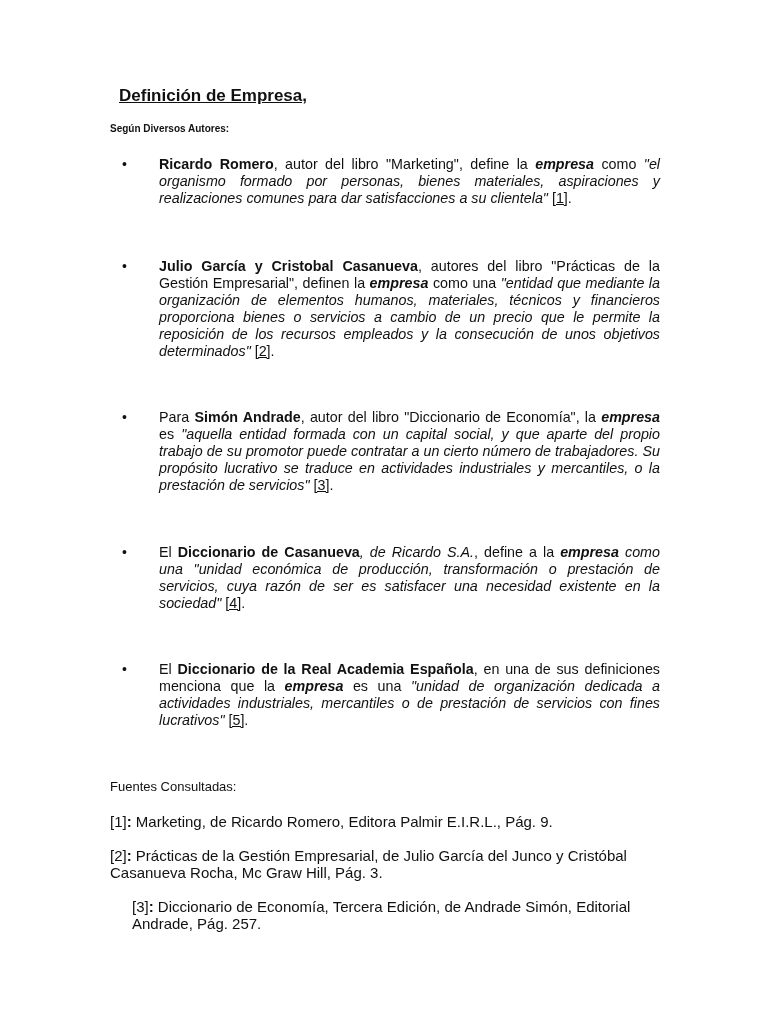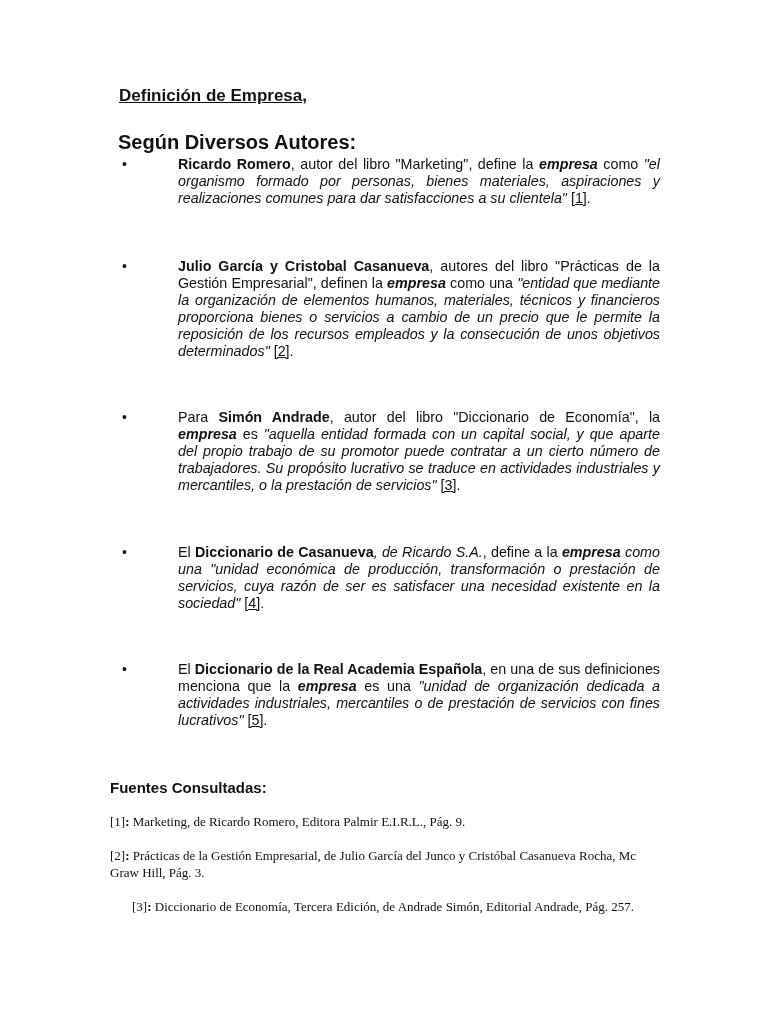--- a/index.html
+++ b/index.html
@@ -7,41 +7,41 @@
       width: 768px; height: 1024px; position: relative; overflow: hidden;
       font-family: "Liberation Sans", sans-serif; color: #111111;
     }
     .page { position: absolute; left: 110px; top: 0; width: 550px; }
     .title {
       position: absolute; top: 86px; left: 9px;
       font-size: 17px; font-weight: bold; text-decoration: underline; margin: 0;
     }
     .subtitle {
       position: absolute; top: 123px; left: 0;
-      font-size: 20px; font-weight: bold; margin: 8px;
+      font-size: 10px; font-weight: bold; margin: 0;
     }
     .item {
       position: absolute; left: 0; width: 550px;
       font-size: 14.3px; line-height: 17px;
     }
     .bullet {
       position: absolute; left: 12px; top: 0; font-size: 14px;
     }
     .item-text {
-      margin-left: 68px; text-align: justify; text-align-last: left;
+      margin-left: 49px; text-align: justify; text-align-last: left;
     }
     .i { font-style: italic; }
     .b { font-weight: bold; }
     .bi { font-weight: bold; font-style: italic; }
     .ref { text-decoration: underline; cursor: pointer; }
     .sources-title {
-      position: absolute; top: 779px; left: 0; font-size: 15px; font-weight: bold;
+      position: absolute; top: 779px; left: 0; font-size: 13px;
     }
     .source {
-      position: absolute; left: 0; width: 540px; font-size: 13px; line-height: 17px; font-family: Liberation Serif, serif;
+      position: absolute; left: 0; width: 540px; font-size: 15px; line-height: 17px;
     }
     .source .colon { font-weight: bold; }
   </style>
 </head>
 <body>
 
 <div class="page">
   <h1 class="title">Definición de Empresa,</h1>
   <h2 class="subtitle">Según Diversos Autores:</h2>
 

